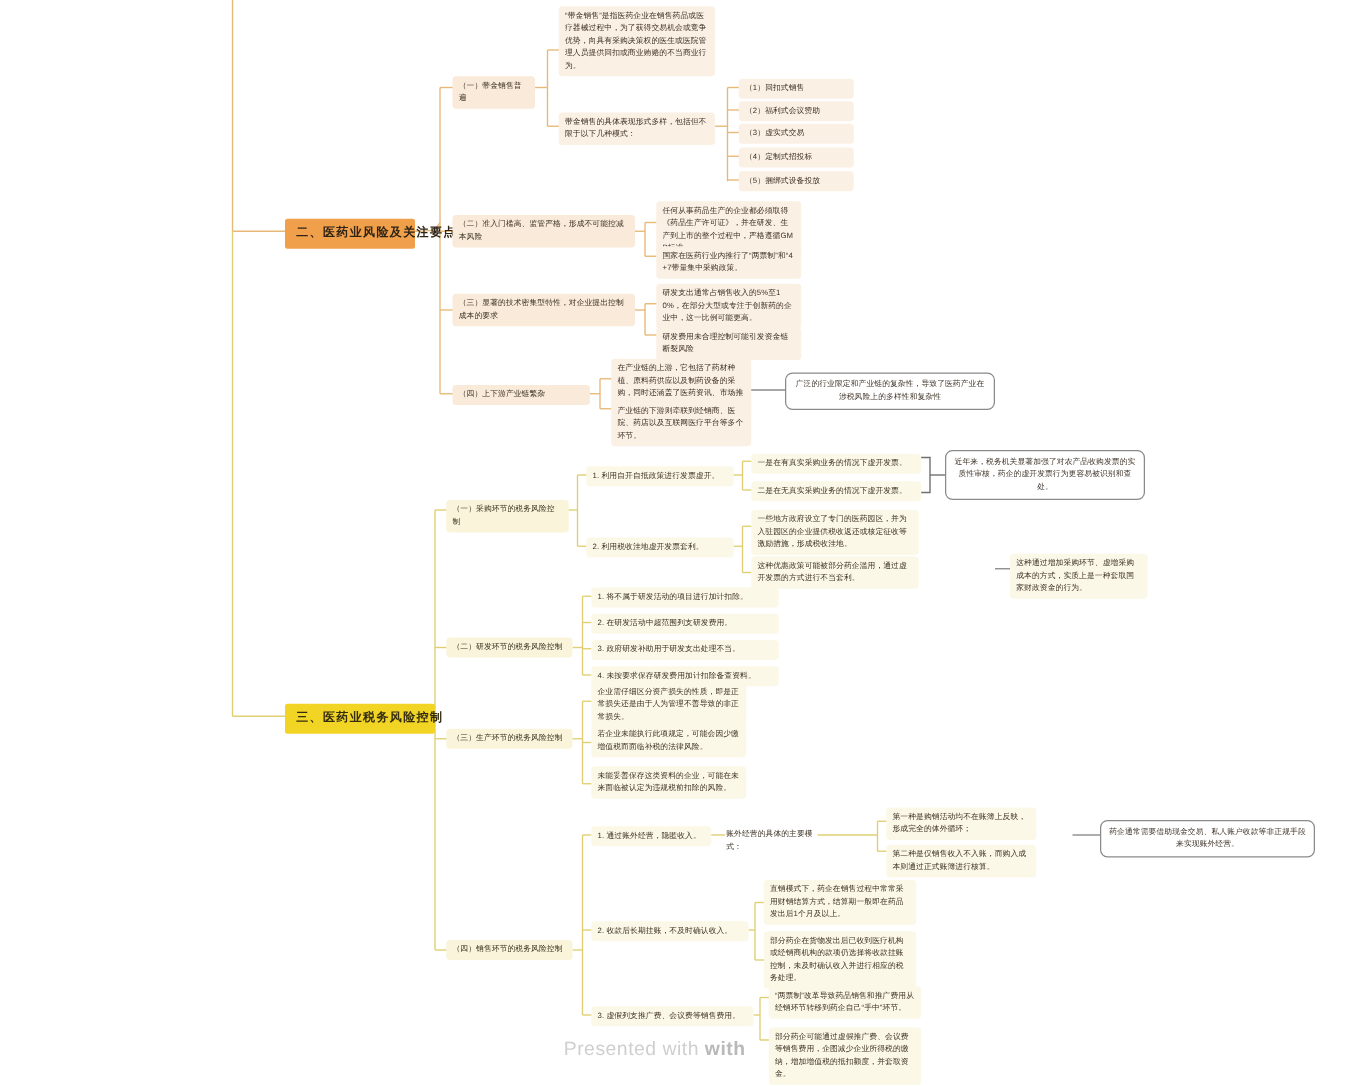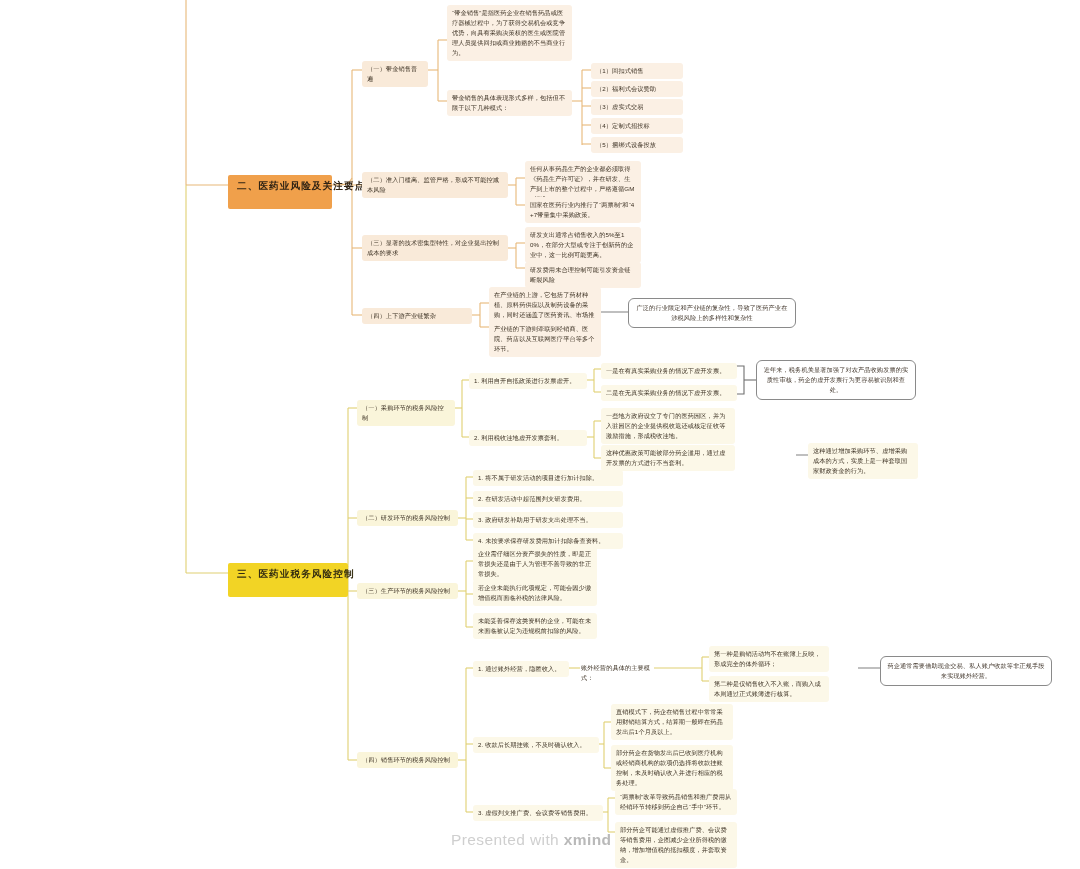--- a/index.html
+++ b/index.html
@@ -32,21 +32,21 @@
   .fill-y3{background:#fcf8e8;}
 
   
   .topic{
     position:absolute;
     box-sizing:border-box;
     font-size:9.6px;
     font-weight:bold;
     color:#3a2e1e;
     letter-spacing:1.1px;
-    padding:5px 9px 16px 9px;
+    padding:5px 9px 6px 9px;
     border-radius:2px;
     white-space:nowrap;
   }
   .topic.orange{background:#f0a04b;color:#2f2314;}
   .topic.yellow{background:#f2d425;color:#332c10;}
 
   
   .callout{
     position:absolute;
     box-sizing:border-box;
@@ -247,15 +247,15 @@
   <div class="callout" style="left:880px;top:656px;width:172px;">药企通常需要借助现金交易、私人账户收款等非正规手段来实现账外经营。</div>
 
   <div class="node fill-y3" style="left:473px;top:737px;width:126px;">2. 收款后长期挂账，不及时确认收入。</div>
   <div class="node fill-y3" style="left:611px;top:704px;width:122px;">直销模式下，药企在销售过程中常常采用财销结算方式，结算期一般即在药品发出后1个月及以上。</div>
   <div class="node fill-y3" style="left:611px;top:745px;width:122px;">部分药企在货物发出后已收到医疗机构或经销商机构的款项仍选择将收款挂账控制，未及时确认收入并进行相应的税务处理。</div>
 
   <div class="node fill-y3" style="left:473px;top:805px;width:130px;">3. 虚假列支推广费、会议费等销售费用。</div>
   <div class="node fill-y3" style="left:615px;top:789px;width:122px;">“两票制”改革导致药品销售和推广费用从经销环节转移到药企自己“手中”环节。</div>
   <div class="node fill-y3" style="left:615px;top:822px;width:122px;">部分药企可能通过虚假推广费、会议费等销售费用，企图减少企业所得税的缴纳，增加增值税的抵扣额度，并套取资金。</div>
 
-  <div class="watermark"><span>Presented with </span><b>xmind</b></div>
+  <div class="watermark"><span>Presented with </span><b>with</b></div>
 
 </div>
 
 </body></html>

